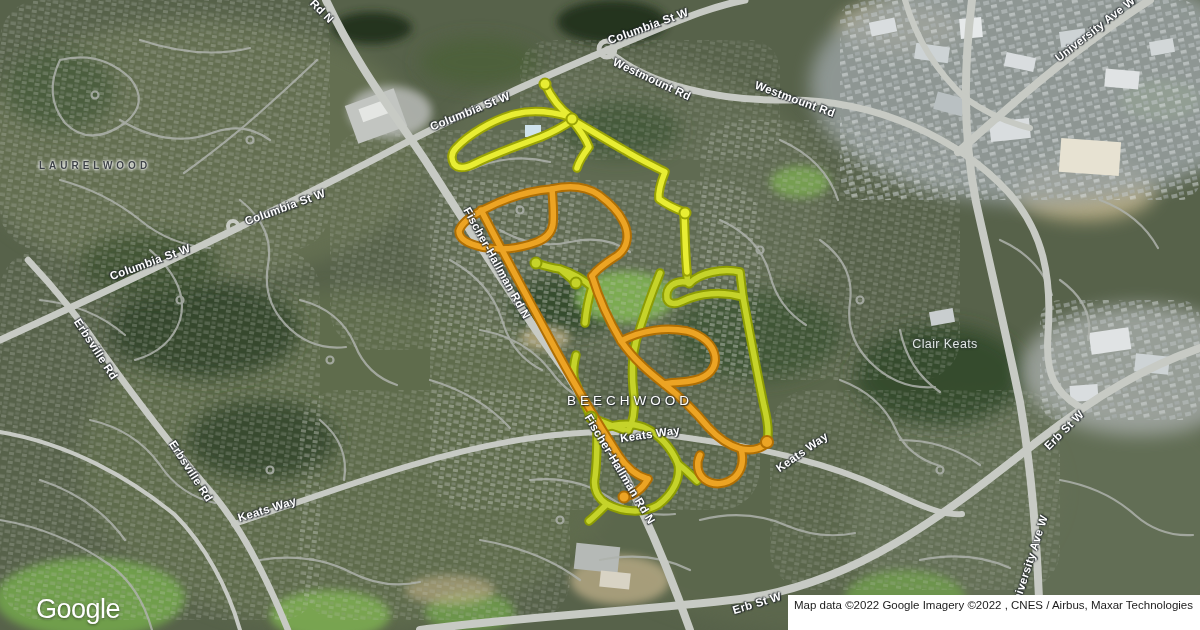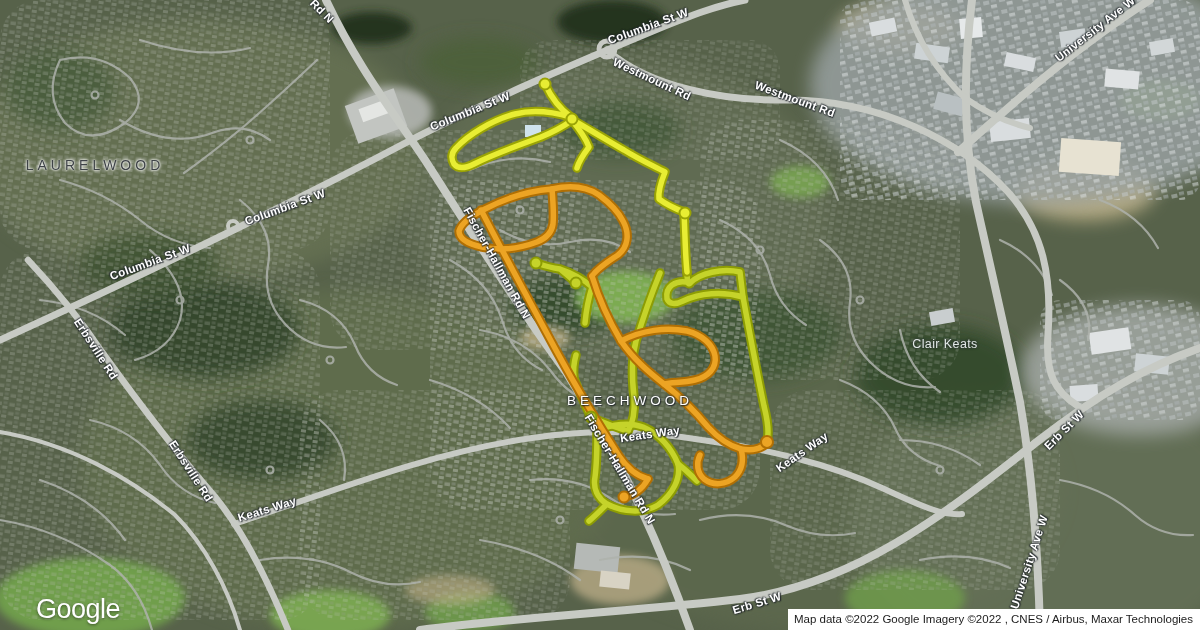--- a/index.html
+++ b/index.html
@@ -8,21 +8,21 @@
   #stage svg{position:absolute;left:0;top:0;}
 
   
   .rlabel{position:absolute;white-space:nowrap;color:#fff;font-size:11.5px;font-weight:700;
     letter-spacing:.3px;
     text-shadow:0 0 2px rgba(40,45,50,.95),0 0 2px rgba(40,45,50,.95),
                 1px 1px 1px rgba(30,35,40,.8),-1px -1px 1px rgba(30,35,40,.55);
     transform:translate(-50%,-50%) rotate(var(--r,0deg));}
   .plabel{position:absolute;white-space:nowrap;
     transform:translate(-50%,-50%);}
-  .plabel.dark{color:#3e4347;font-size:14px;font-weight:400;letter-spacing:4px;
+  .plabel.dark{color:#3e4347;font-size:10px;font-weight:700;letter-spacing:4px;
     text-shadow:0 0 2px #fff,0 0 3px #fff,0 0 4px rgba(255,255,255,.9);}
   .plabel.light{color:#fff;font-size:13.5px;font-weight:400;letter-spacing:4px;
     text-shadow:0 0 2px rgba(40,45,50,.9),0 0 3px rgba(40,45,50,.9),1px 1px 1px rgba(30,35,40,.8);}
   .plabel.creek{color:#e3e9e7;font-size:12.5px;font-weight:400;letter-spacing:.4px;
     text-shadow:0 0 2px rgba(40,45,50,.9),0 0 3px rgba(40,45,50,.8);}
 
   .rl0{left:322px;top:11px;--r:45deg;}
   .rl1{left:648px;top:26px;--r:-20deg;}
   .rl2{left:652px;top:79px;--r:25deg;}
   .rl3{left:795px;top:99px;--r:20deg;}
@@ -42,21 +42,21 @@
   .rl17{left:1029px;top:562px;--r:-72deg;}
 
   .pl0{left:95px;top:165px;}
   .pl1{left:630px;top:400px;}
   .pl2{left:945px;top:344px;}
 
   
   #glogo{position:absolute;left:36px;top:594px;color:#fff;font-size:27px;font-weight:400;
     letter-spacing:-.5px;text-shadow:0 1px 3px rgba(0,0,0,.5);cursor:pointer;}
   #attrib{position:absolute;right:0;bottom:0;background:#ffffff;color:#1b1b1b;
-    font-size:11.5px;line-height:20px;height:21px;padding:0 7px 0 6px;white-space:nowrap;}
+    font-size:11.5px;line-height:20px;height:35px;padding:0 7px 0 6px;white-space:nowrap;}
 </style>
 </head>
 <body>
 
 <div id="stage">
 
   <svg width="1200" height="630" viewBox="0 0 1200 630">
     <defs>
       <filter id="f1" x="-60%" y="-60%" width="220%" height="220%">
         <feGaussianBlur stdDeviation="9"></feGaussianBlur>

